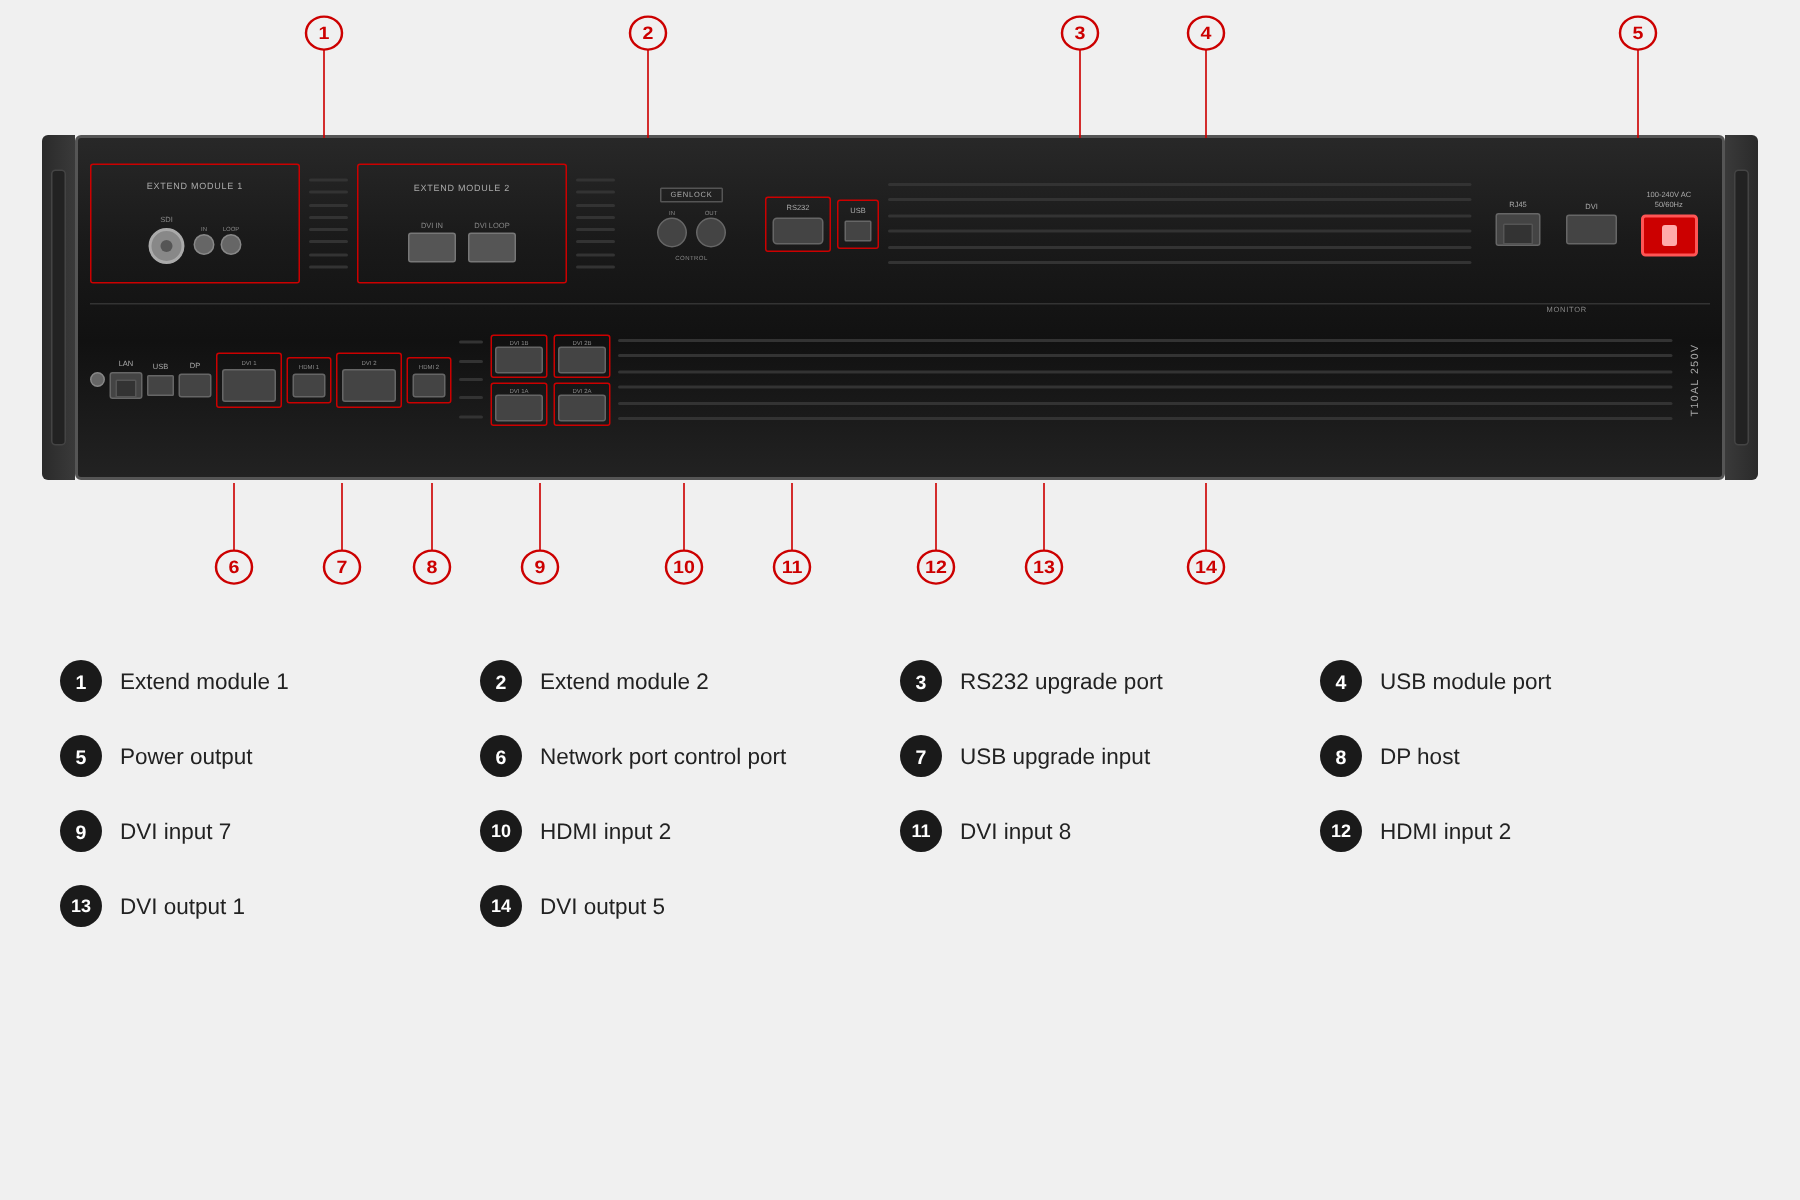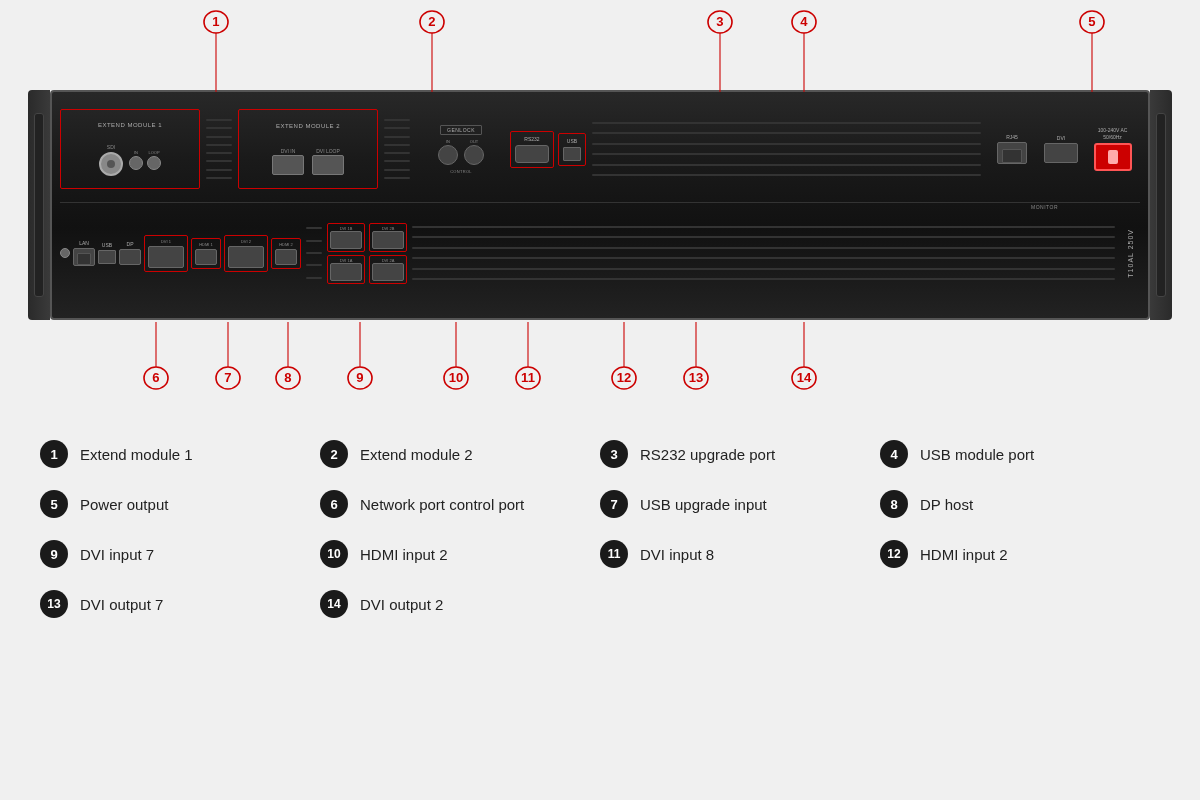--- a/index.html
+++ b/index.html
@@ -412,25 +412,25 @@
       </div>
       <span style="font-size:15px;color:#222;">HDMI input 2</span>
     </div>
   </div>
 
   <div style="display:flex;margin-bottom:22px;">
     <div style="display:flex;align-items:center;flex:1;">
       <div style="width:28px;height:28px;border-radius:50%;background:#1a1a1a;color:white;font-size:12px;font-weight:bold;display:flex;align-items:center;justify-content:center;margin-right:12px;flex-shrink:0;">
         <span>13</span>
       </div>
-      <span style="font-size:15px;color:#222;">DVI output 7</span>
+      <span style="font-size:15px;color:#222;">DVI output 1</span>
     </div>
     <div style="display:flex;align-items:center;flex:1;">
       <div style="width:28px;height:28px;border-radius:50%;background:#1a1a1a;color:white;font-size:12px;font-weight:bold;display:flex;align-items:center;justify-content:center;margin-right:12px;flex-shrink:0;">
         <span>14</span>
       </div>
-      <span style="font-size:15px;color:#222;">DVI output 2</span>
+      <span style="font-size:15px;color:#222;">DVI output 5</span>
     </div>
     <div style="flex:1;"></div>
     <div style="flex:1;"></div>
   </div>
 
 </div>
 
 </body></html>

